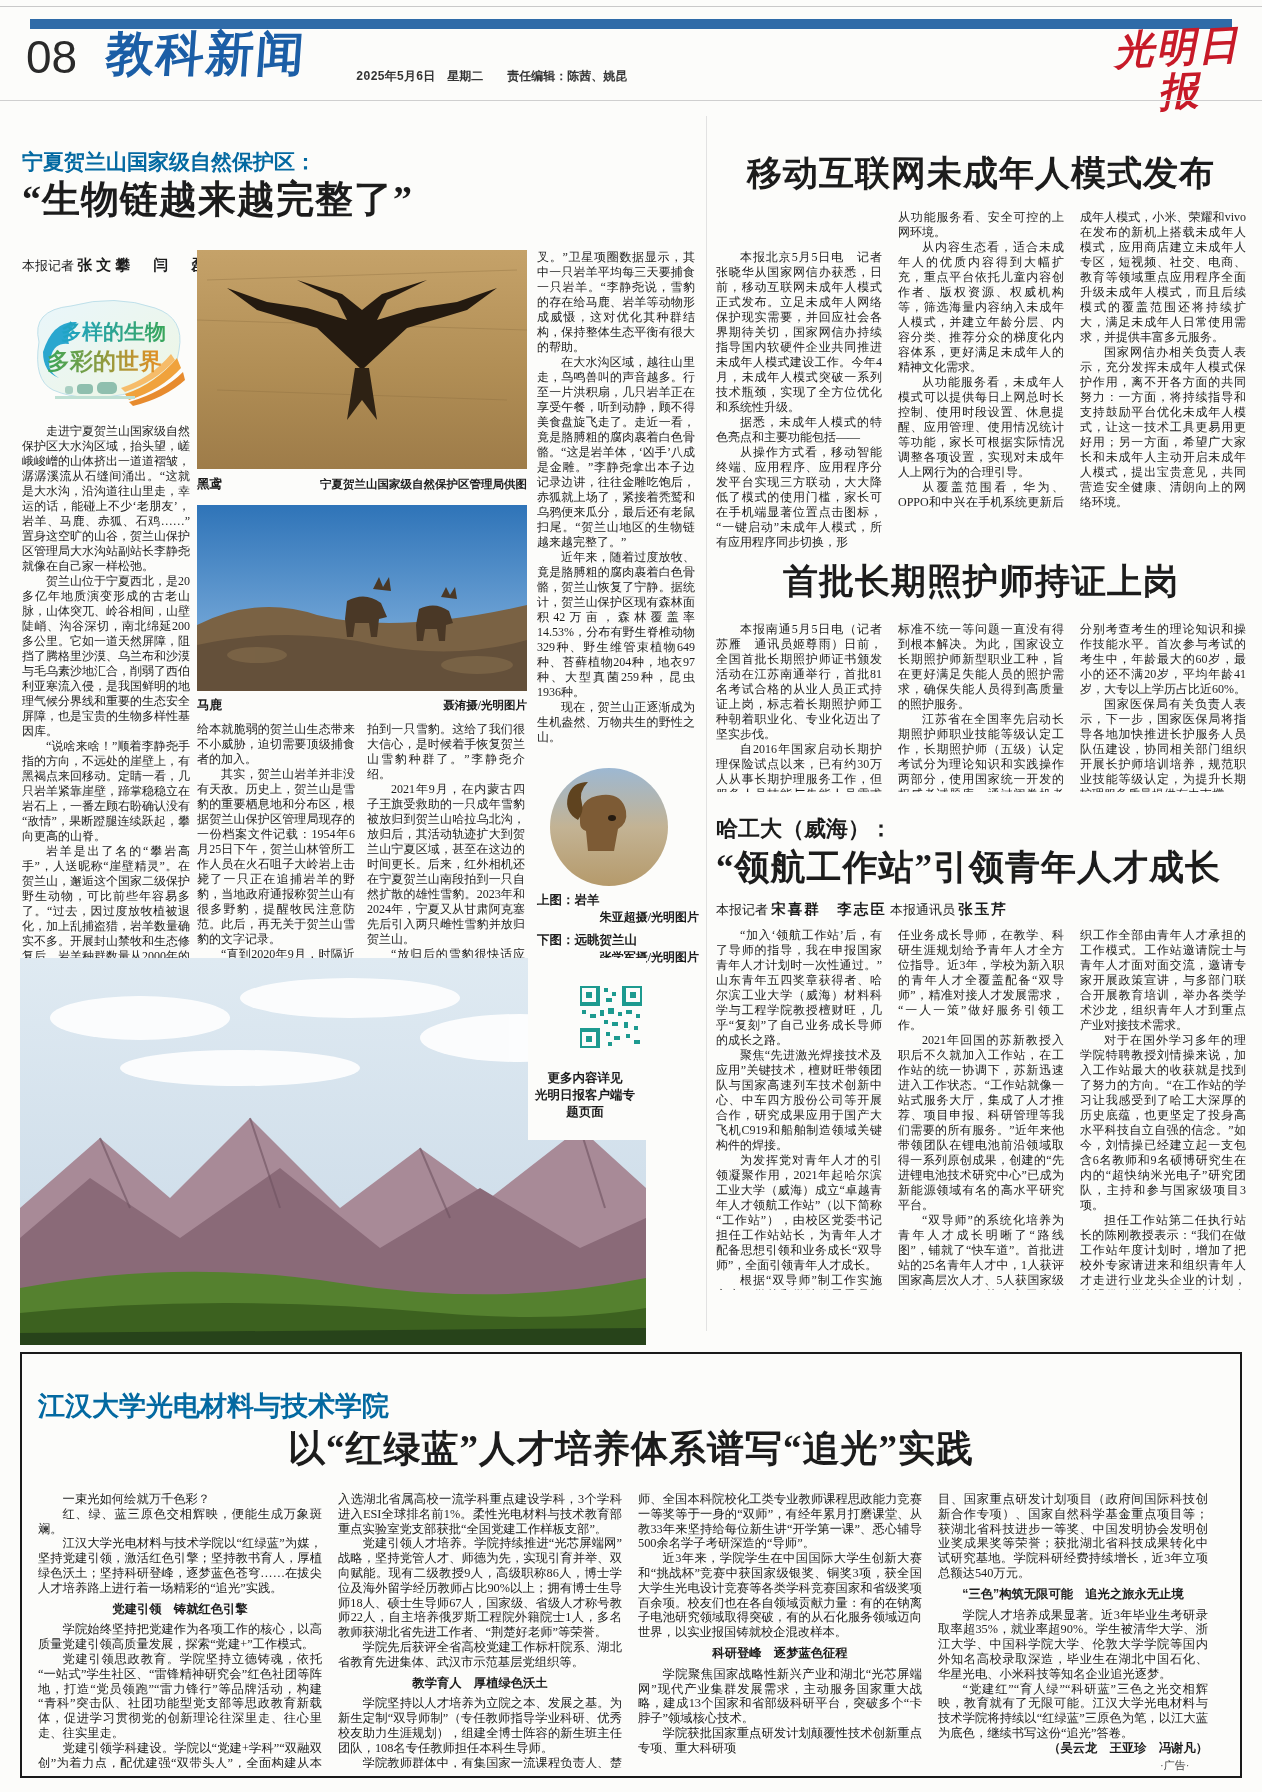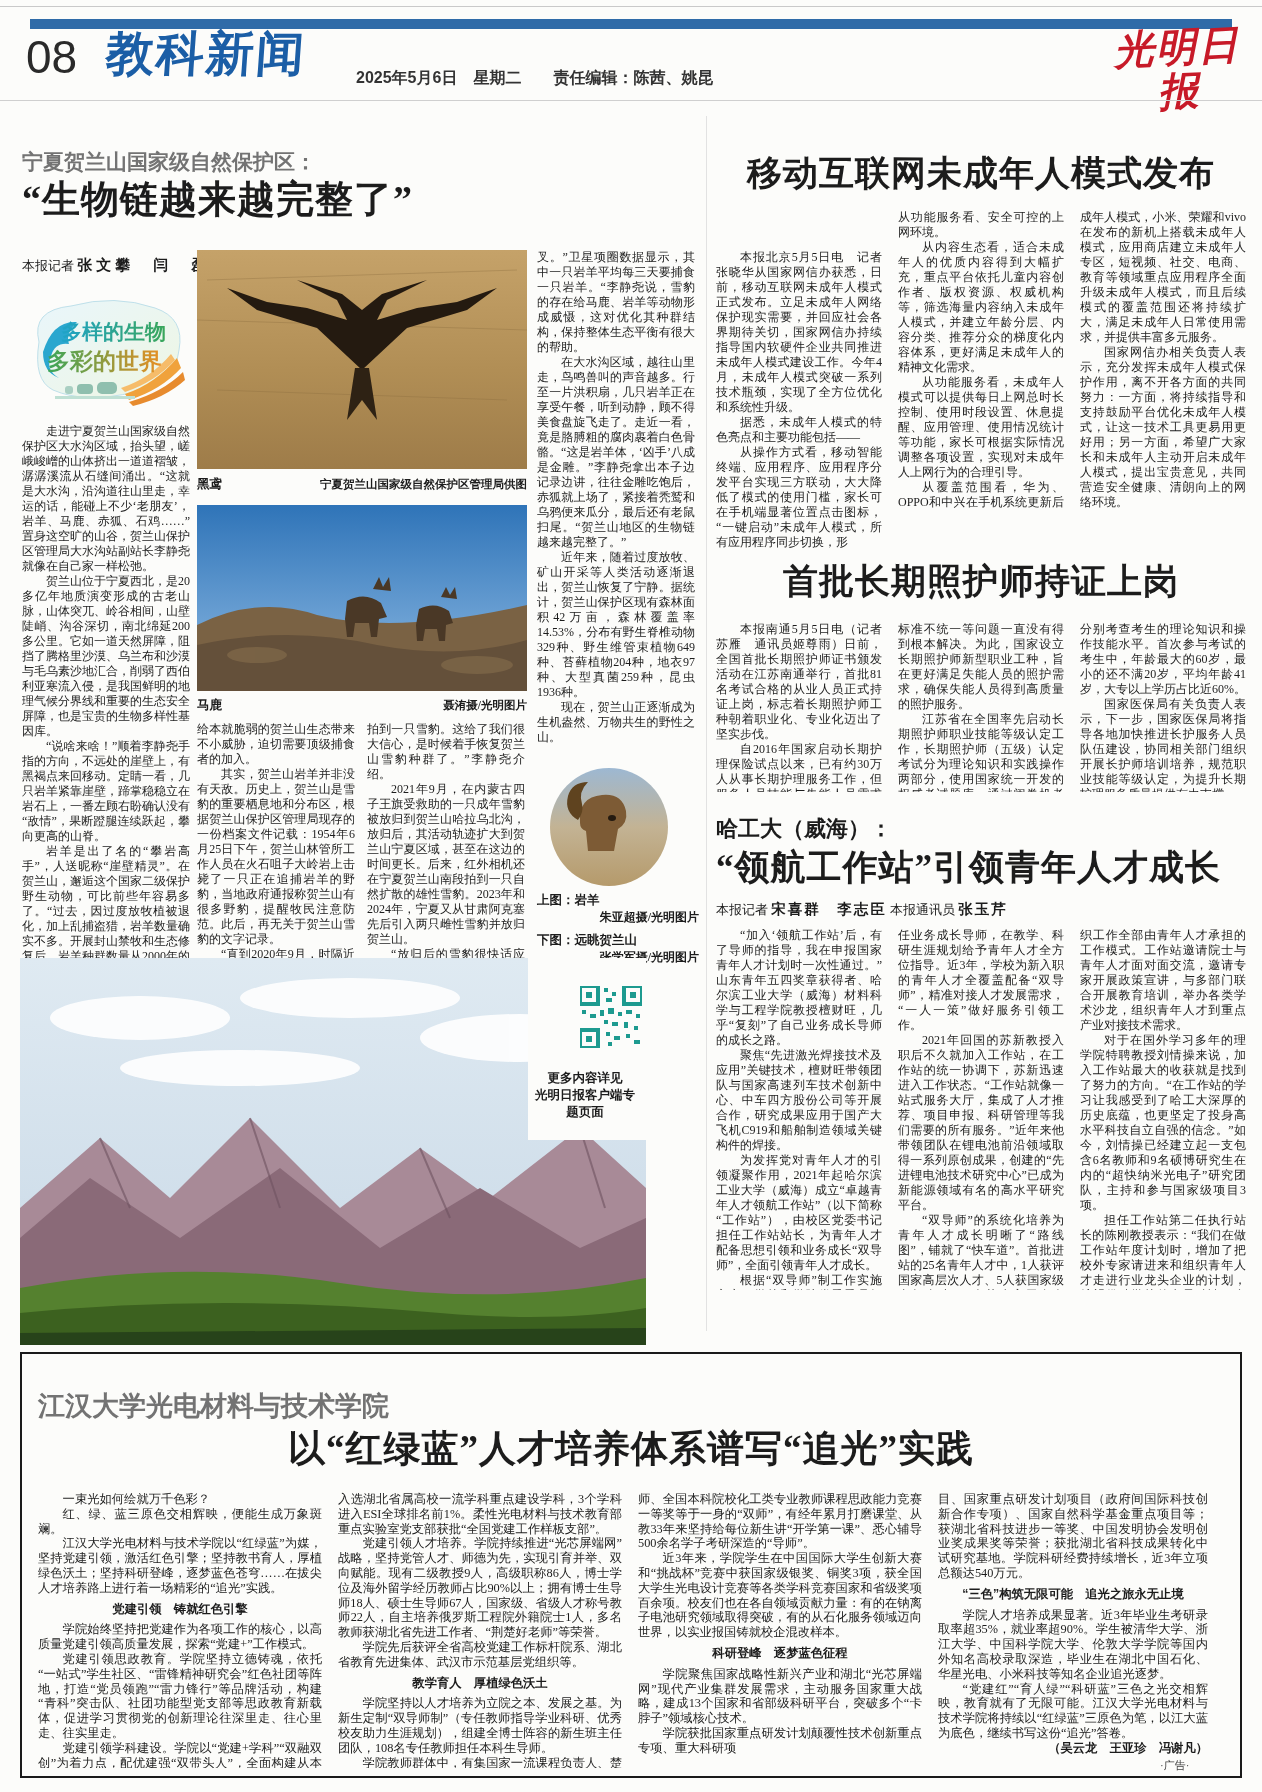--- a/index.html
+++ b/index.html
@@ -4,27 +4,27 @@
 <style>
   html,body{margin:0;padding:0;background:#e9e7e2;}
   .page{position:relative;width:1262px;height:1792px;background:#fcfcfa;margin:0 auto;overflow:hidden;
         font-family:"Liberation Serif","DejaVu Serif",serif;color:#1c1c1c;}
   .abs{position:absolute;}
   
   .topline{left:0;top:6px;width:1262px;height:1px;background:#c9c9c9;}
   .bluebar{left:30px;top:19px;width:1202px;height:10px;background:#2f6ba8;}
   .pageno{left:26px;top:34px;font-family:"Liberation Sans",sans-serif;font-size:46px;font-weight:400;color:#2a2a2a;line-height:1;}
   .section-title{left:106px;top:30px;font-family:"Liberation Sans",sans-serif;font-size:48px;font-weight:900;color:#1b5ea6;line-height:1;letter-spacing:2px;transform:skewX(-4deg);}
-  .dateline{left:356px;top:68px;font-family:Liberation Sans, sans-serif;font-size:16px;font-weight:700;color:#333;}
+  .dateline{left:356px;top:68px;font-family:Liberation Mono, monospace;font-size:12px;font-weight:700;color:#333;}
   .masthead{left:1108px;top:26px;width:140px;font-size:40px;font-weight:700;font-style:italic;color:#c71a28;
             line-height:1.1;letter-spacing:2px;transform:rotate(-3deg);text-align:center;}
   .hdr-rule{left:0;top:100px;width:1262px;height:1px;background:#cfcfcf;}
   .vrule{left:706px;top:116px;width:1px;height:1215px;background:#e2e2e2;}
   
-  .kicker{font-family:Liberation Mono, monospace;font-weight:700;color:#737373;}
+  .kicker{font-family:Liberation Mono, monospace;font-weight:700;color:#0369a1;}
   .bodycol{font-size:12px;line-height:15px;text-align:justify;overflow:hidden;}
   .bodycol p{margin:0;text-indent:2em;}
   .bodycol p.cont{text-indent:0;}
   .bodycol p.sub{text-indent:0;text-align:center;font-family:"Liberation Sans",sans-serif;font-weight:700;margin:6px 0;}
   .caption-label{font-weight:700;font-size:12.5px;}
   .caption-credit{font-size:11.5px;font-weight:700;}
   
   .m-kicker{left:22px;top:148px;font-size:21px;}
   .m-headline{left:22px;top:178px;width:650px;font-size:38px;font-weight:900;line-height:1.15;letter-spacing:1px;}
   .m-byline{left:22px;top:256px;font-size:13px;}
@@ -134,21 +134,21 @@
       <p>“直到2020年9月，时隔近70年后，科研人员在贺兰山内蒙古侧</p>
     </div>
   <div class="abs bodycol m-col3">
       <p class="cont">拍到一只雪豹。这给了我们很大信心，是时候着手恢复贺兰山雪豹种群了。”李静尧介绍。</p>
       <p>2021年9月，在内蒙古四子王旗受救助的一只成年雪豹被放归到贺兰山哈拉乌北沟，放归后，其活动轨迹扩大到贺兰山宁夏区域，甚至在这边的时间更长。后来，红外相机还在宁夏贺兰山南段拍到一只自然扩散的雄性雪豹。2023年和2024年，宁夏又从甘肃阿克塞先后引入两只雌性雪豹并放归贺兰山。</p>
       <p>“放归后的雪豹很快适应了贺兰山环境，并不断建立自己的领地，它们的活动范围还有交</p>
     </div>
   <div class="abs bodycol m-col4">
       <p class="cont">叉。”卫星项圈数据显示，其中一只岩羊平均每三天要捕食一只岩羊。“李静尧说，雪豹的存在给马鹿、岩羊等动物形成威慑，这对优化其种群结构，保持整体生态平衡有很大的帮助。</p>
       <p>在大水沟区域，越往山里走，鸟鸣兽叫的声音越多。行至一片洪积扇，几只岩羊正在享受午餐，听到动静，顾不得美食盘旋飞走了。走近一看，竟是胳膊粗的腐肉裹着白色骨骼。“这是岩羊体，‘凶手’八成是金雕。”李静尧拿出本子边记录边讲，往往金雕吃饱后，赤狐就上场了，紧接着秃鹫和乌鸦便来瓜分，最后还有老鼠扫尾。“贺兰山地区的生物链越来越完整了。”</p>
-      <p>近年来，随着过度放牧、矿山开采等人类活动逐渐退出，贺兰山恢复了宁静。据统计，贺兰山保护区现有森林面积42万亩，森林覆盖率14.53%，分布有野生脊椎动物329种、野生维管束植物649种、苔藓植物204种，地衣97种、大型真菌259种，昆虫1936种。</p>
+      <p>近年来，随着过度放牧、竟是胳膊粗的腐肉裹着白色骨骼，贺兰山恢复了宁静。据统计，贺兰山保护区现有森林面积42万亩，森林覆盖率14.53%，分布有野生脊椎动物329种、野生维管束植物649种、苔藓植物204种，地衣97种、大型真菌259种，昆虫1936种。</p>
       <p>现在，贺兰山正逐渐成为生机盎然、万物共生的野性之山。</p>
     </div>
 
   <div class="abs ph-eagle">
     <svg width="330" height="219" viewBox="0 0 330 219">
       <defs>
           <linearGradient id="tan" x1="0" y1="0" x2="0" y2="1">
         <stop offset="0" stop-color="#c5a269"></stop>
             <stop offset="0.55" stop-color="#b18e55"></stop>
             <stop offset="1" stop-color="#9e7c49"></stop>

